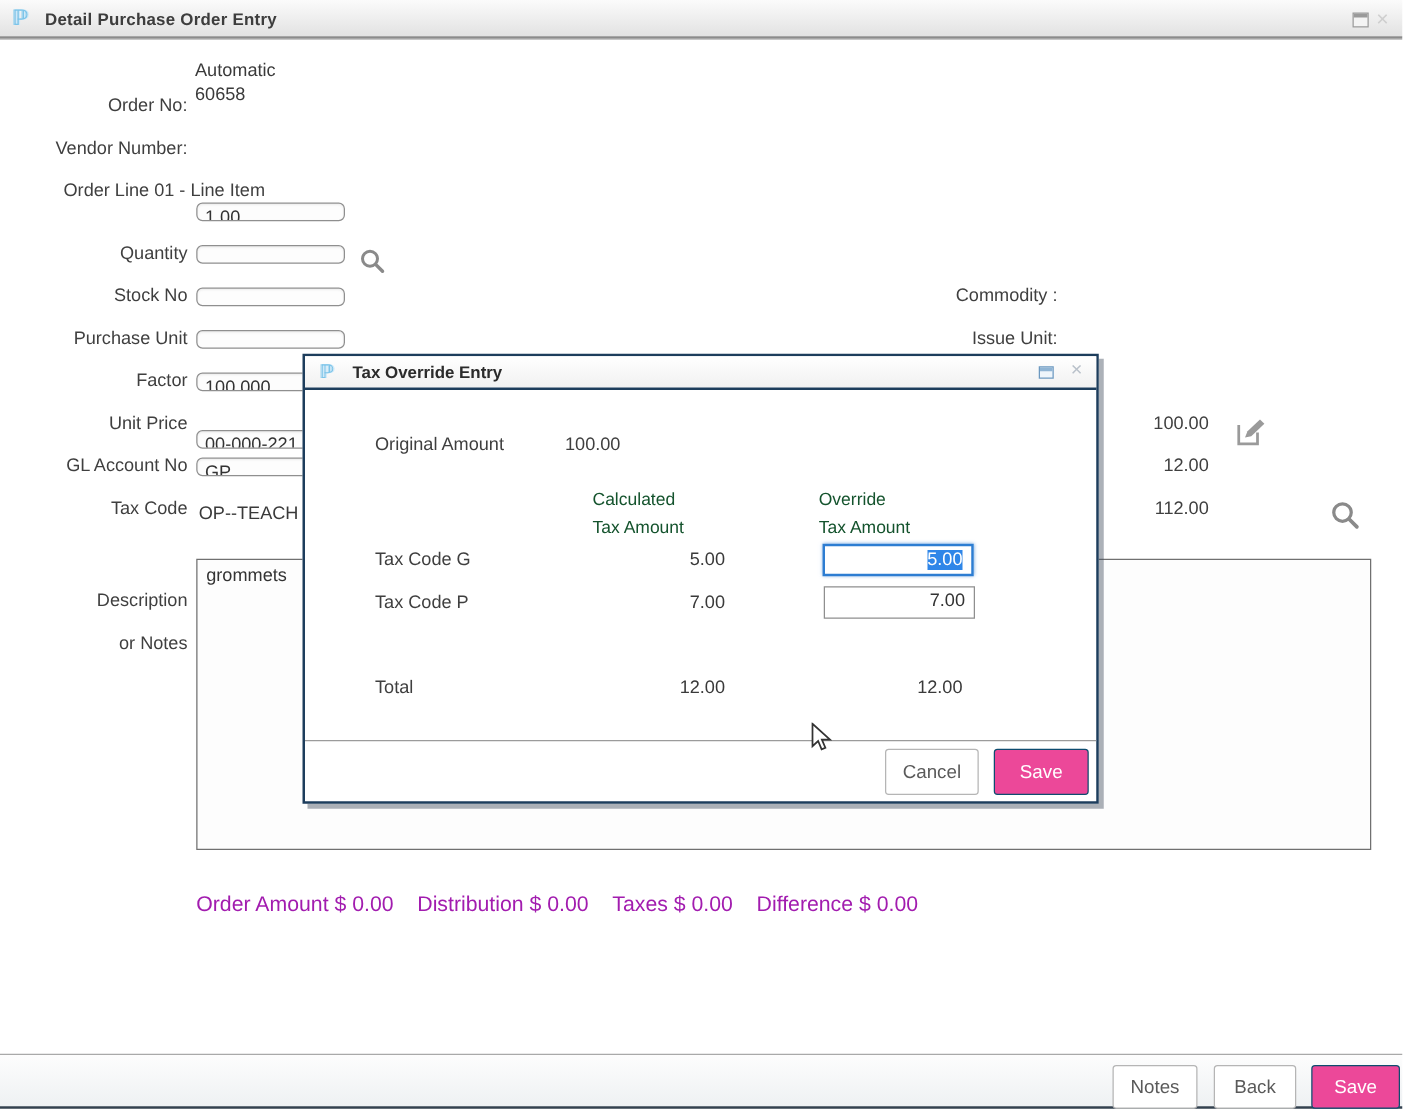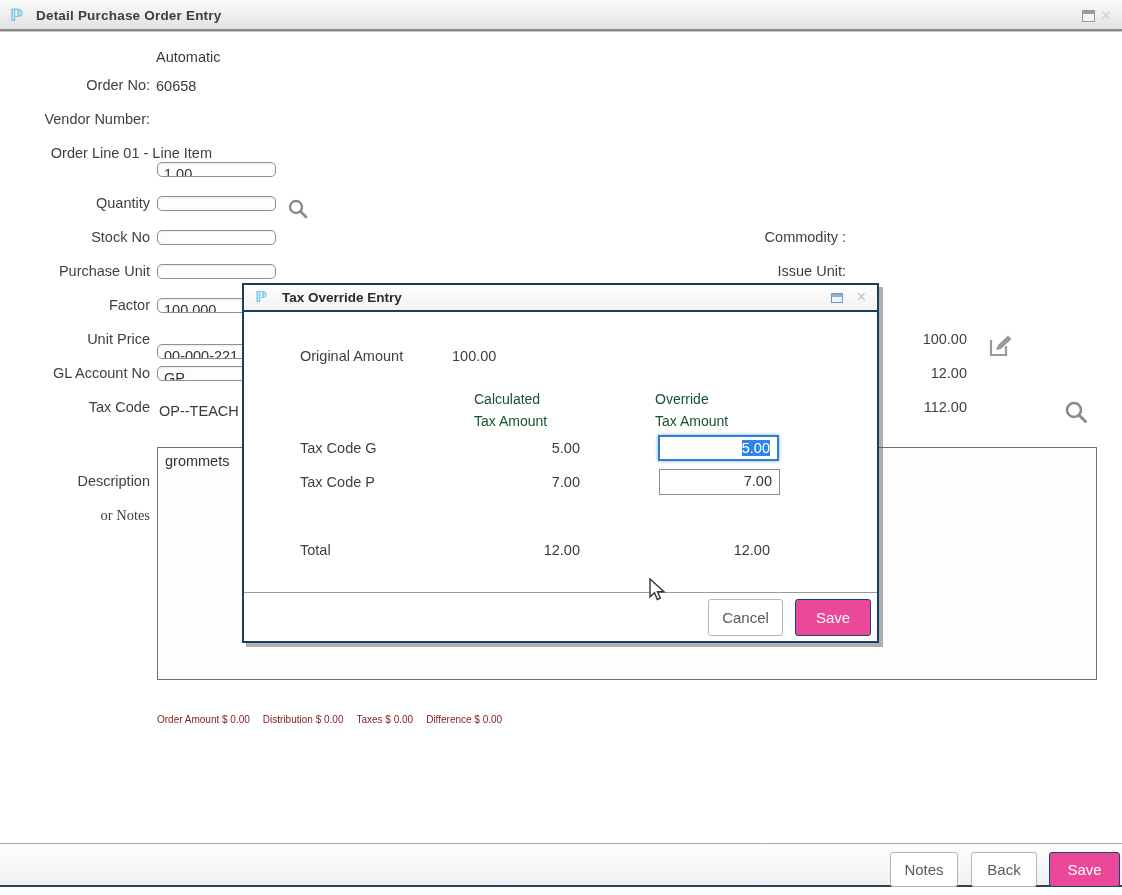--- a/index.html
+++ b/index.html
@@ -78,39 +78,39 @@
     position:absolute;box-sizing:border-box;width:121px;height:26px;
     background:#fff;border:1px solid #8f8f8f;font-size:14.5px;color:#333;
     padding:3px 7px;text-align:right;
   }
   .ovr-input.focused{
     border:2px solid #2d7dd2;box-shadow:0 0 3px rgba(77,144,216,.8);
   }
   .sel{background:#2f86e8;color:#fff;}
   .m-sep{position:absolute;left:0;right:0;top:307px;border-top:1px solid #9b9b9b;}
 
-  .totalsbar{position:absolute;left:157px;top:714px;font-size:10px;color:#7f1d1d;display:flex;gap:13px;white-space:nowrap;}
+  .totalsbar{position:absolute;left:157px;top:714px;font-size:17px;color:#a21caf;display:flex;gap:19px;white-space:nowrap;}
 
   .cursor{position:absolute;left:648px;top:578px;z-index:60;}
 </style>
 </head>
 <body>
 
 <div class="titlebar">
   <span class="plogo" style="left:10px;top:5px;font-size:17px;">ℙ</span>
   <span class="win-title" style="left:36px;top:8px;">Detail Purchase Order Entry</span>
   <span class="restore-ico" style="left:1082px;top:10px;width:13px;height:12px;"></span>
   <span class="close-glyph" style="left:1101px;top:7px;">×</span>
 </div>
 
 <div class="lbl" style="left:0;width:150px;top:49px;">Order No:</div>
 <div class="val" style="left:156px;top:49px;">Automatic</div>
 
 <div class="lbl" style="left:0;width:150px;top:83px;">Vendor Number:</div>
-<div class="val" style="left:156px;top:78px;">60658</div>
+<div class="val" style="left:156px;top:68px;">60658</div>
 
 <div class="lbl" style="left:0;width:212px;top:117px;">Order Line 01 - Line Item</div>
 
 <div class="lbl" style="left:0;width:150px;top:167px;">Quantity</div>
 <div class="tb" style="left:157px;top:162px;width:119px;">1.00</div>
 
 <div class="lbl" style="left:0;width:150px;top:201px;">Stock No</div>
 <div class="tb" style="left:157px;top:196px;width:119px;"></div>
 <span class="icon-btn" style="left:287px;top:198px;">
   <svg width="22" height="22" viewBox="0 0 22 22">
@@ -129,21 +129,21 @@
 <div class="tb" style="left:157px;top:298px;width:119px;">100.000</div>
 
 <div class="lbl" style="left:0;width:150px;top:337px;">GL Account No</div>
 <div class="tb" style="left:157px;top:332px;width:119px;margin-top:12px;">00-000-221</div>
 
 <div class="lbl" style="left:0;width:150px;top:371px;">Tax Code</div>
 <div class="tb" style="left:157px;top:366px;width:119px;">GP</div>
 <div class="val" style="left:159px;top:403px;">OP--TEACH</div>
 
 <div class="lbl" style="left:0;width:150px;top:445px;">Description</div>
-<div class="lbl" style="left:0;width:150px;top:479px;font-family:Liberation Serif, serif;">or Notes</div>
+<div class="lbl" style="left:0;width:150px;top:479px;">or Notes</div>
 <div class="bigbox">grommets</div>
 
 <div class="lbl" style="left:700px;width:146px;top:201px;">Commodity :</div>
 <div class="lbl" style="left:700px;width:146px;top:235px;">Issue Unit:</div>
 
 <div class="lbl" style="left:850px;width:117px;top:303px;">100.00</div>
 <div class="lbl" style="left:850px;width:117px;top:337px;">12.00</div>
 <span class="icon-btn" style="left:988px;top:334px;">
   <svg width="26" height="24" viewBox="0 0 26 24">
       <path d="M3 6 L3 21 L18 21 L18 12" fill="none" stroke="#9a9a9a" stroke-width="2.2"></path>

